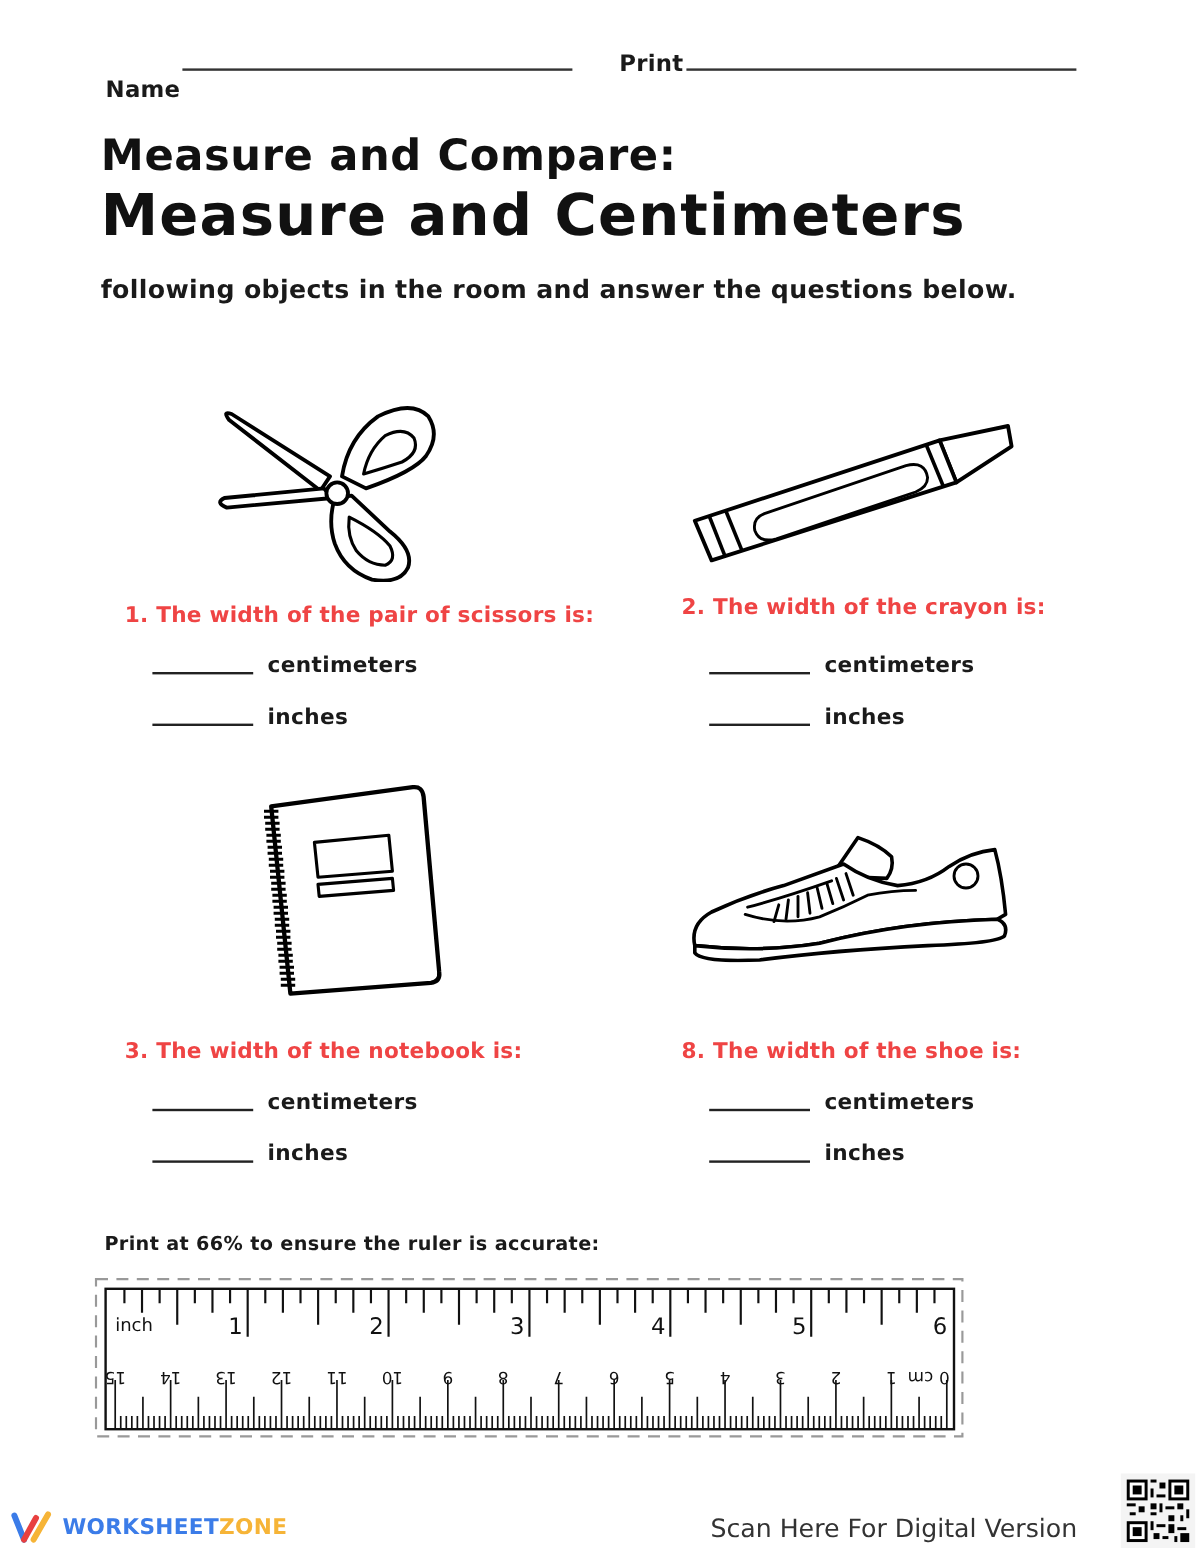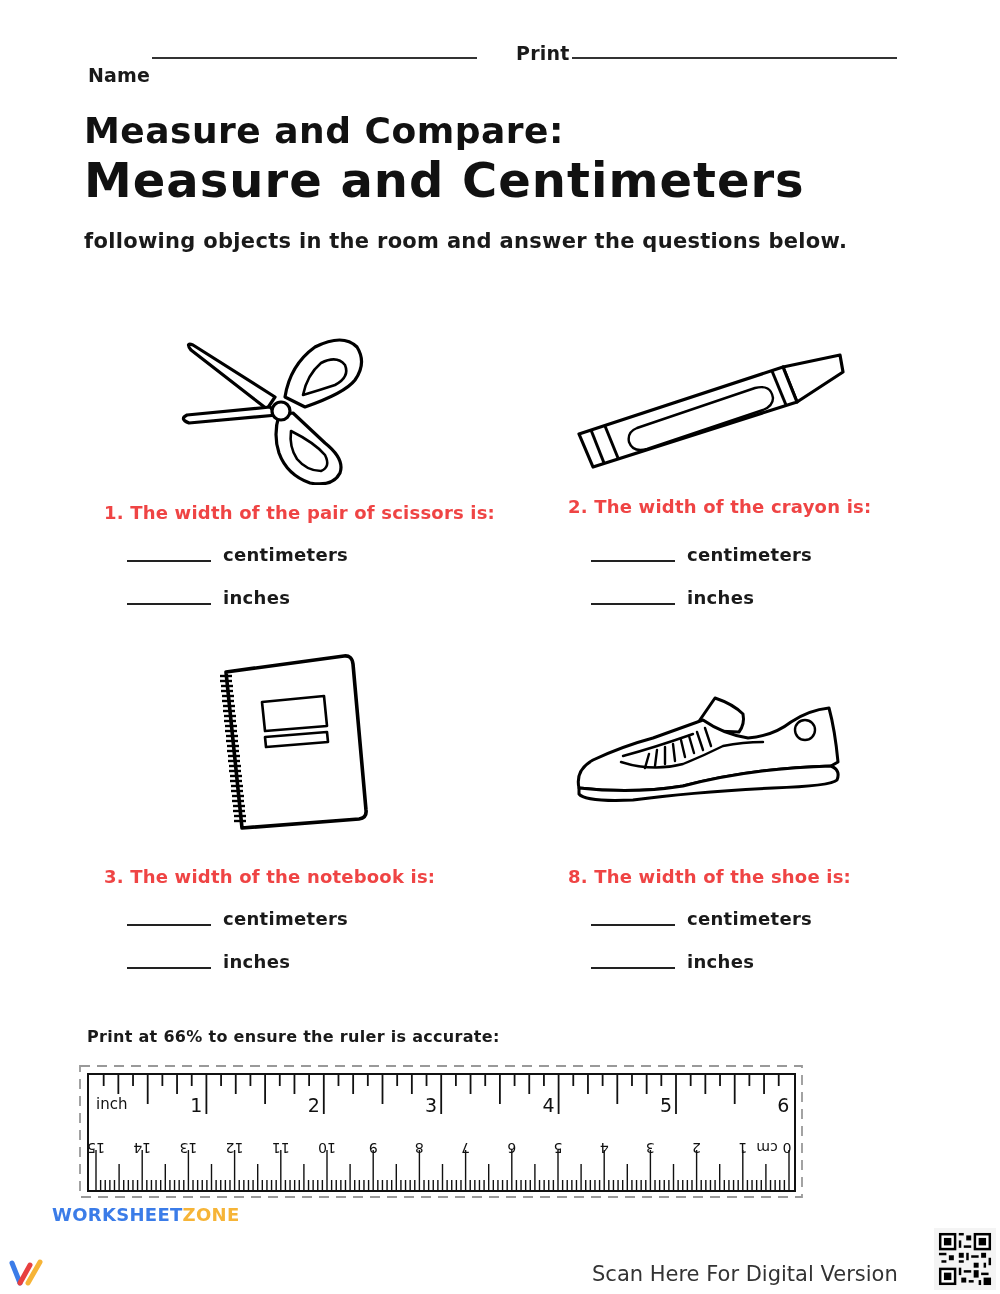--- a/index.html
+++ b/index.html
@@ -404,21 +404,21 @@
   </svg>
 </div>
 
 <div class="abs" style="left:8px; top:1258px;">
   <svg width="40" height="30" viewBox="0 0 40 30" style="display:inline-block; vertical-align:middle;">
     <line x1="4" y1="5" x2="12" y2="25" stroke="#3b7ce8" stroke-width="5" stroke-linecap="round"></line>
     <line x1="12" y1="25" x2="22" y2="7" stroke="#e8403f" stroke-width="5" stroke-linecap="round"></line>
     <line x1="20" y1="25" x2="32" y2="4" stroke="#f6b437" stroke-width="5" stroke-linecap="round"></line>
   </svg>
 </div>
-<div class="abs" style="left:52px; top:1204px;">
+<div class="abs" style="left:52px; top:1262px;">
   <span class="brand-a">WORKSHEET</span><span class="brand-b">ZONE</span>
 </div>
 
 <div class="abs footer-scan" style="left:592px; top:1262px;">Scan Here For Digital Version</div>
 <div class="abs" style="left:934px; top:1228px; width:62px; height:62px; background:#f2f2f2;">
   <svg width="62" height="62" viewBox="0 0 25 25" id="qr-svg">
     <rect x="0" y="0" width="25" height="25" fill="#f4f4f4"></rect>
     <g fill="#000">
       <rect x="2" y="2" width="7" height="7"></rect>
         <rect x="3" y="3" width="5" height="5" fill="#fff"></rect>

